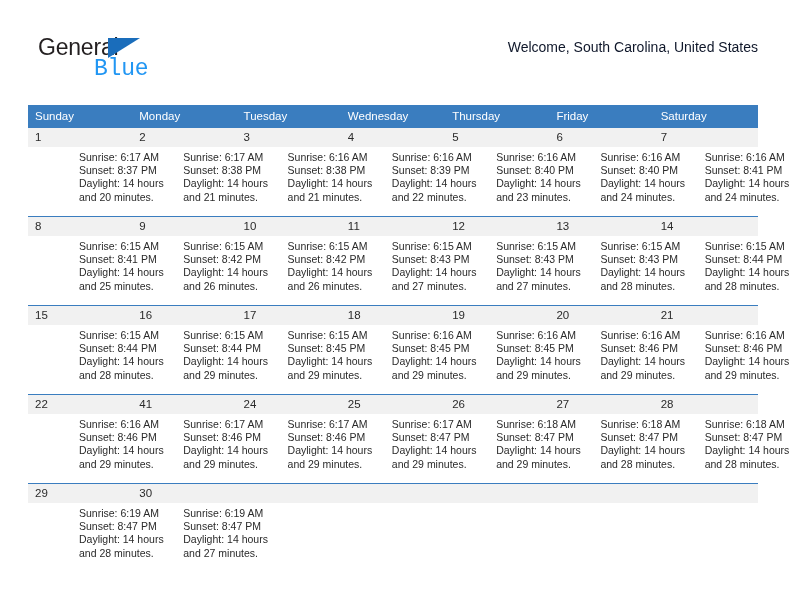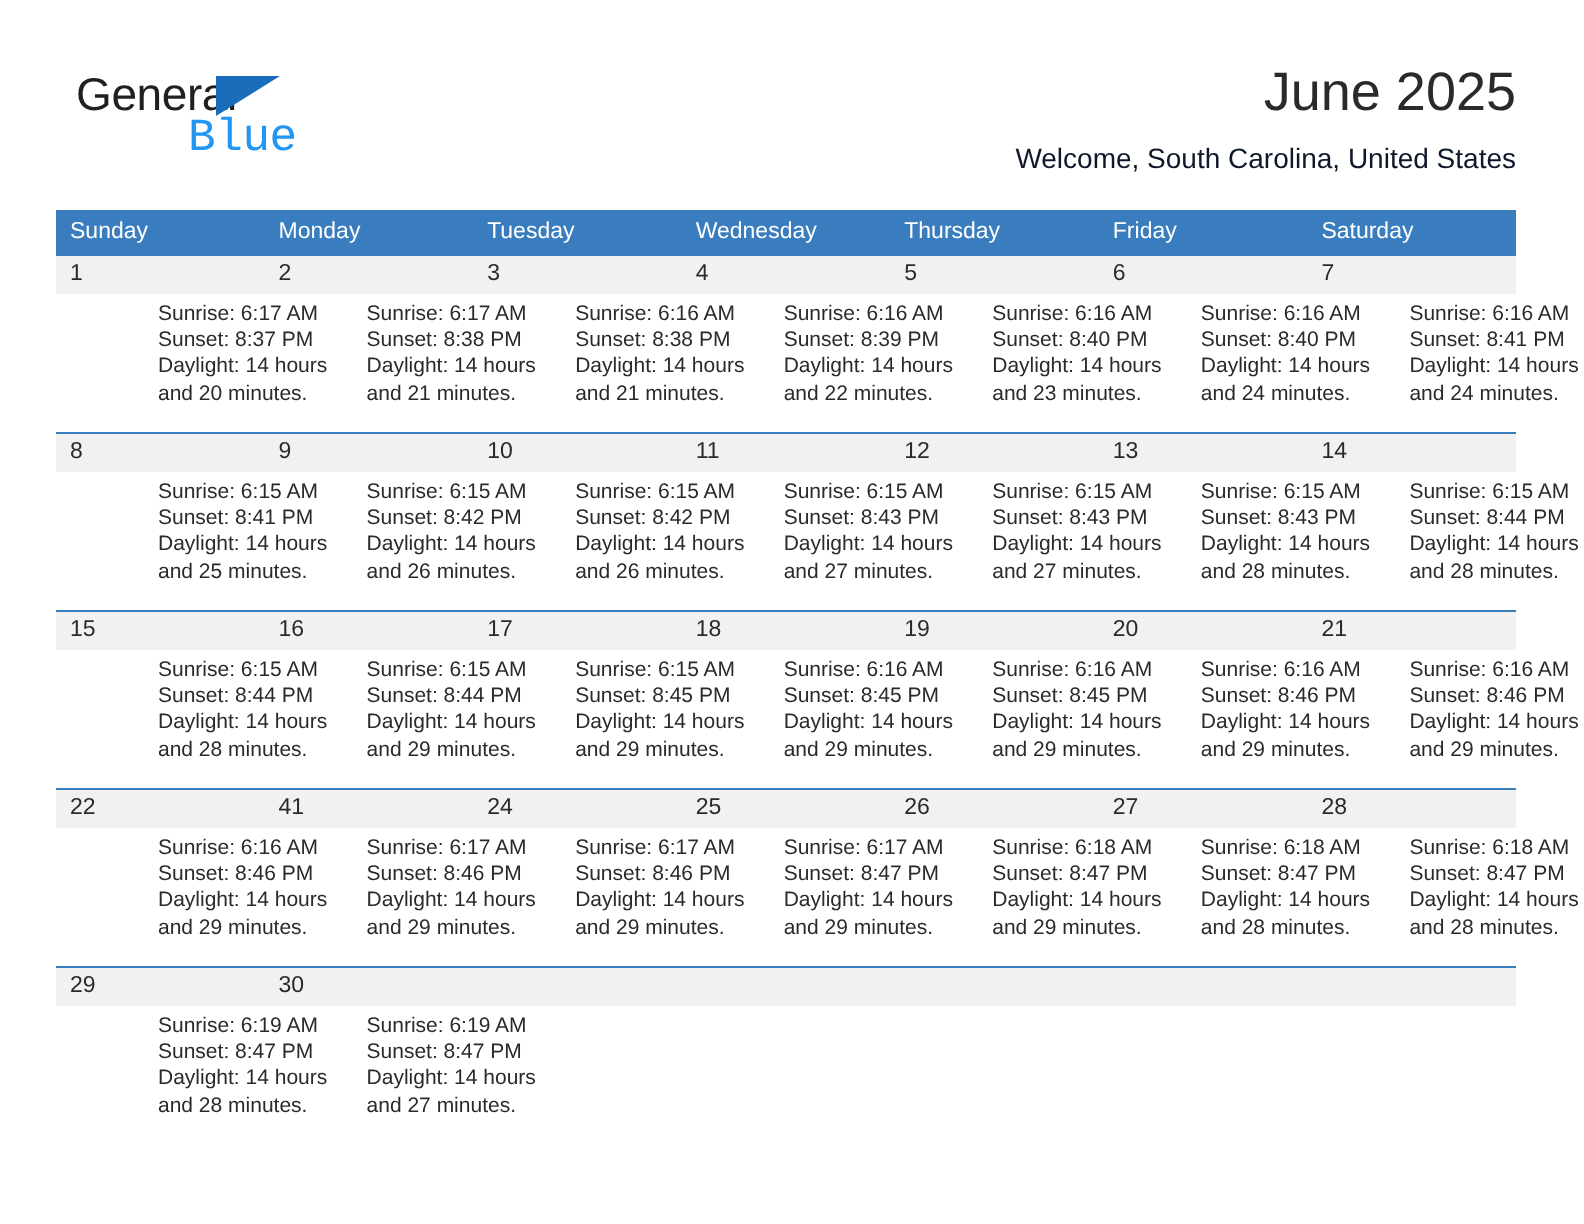--- a/index.html
+++ b/index.html
@@ -154,21 +154,20 @@
 
     <div class="logo">
       <div class="logo-row1">
         <span>General</span>
         <span class="logo-triangle"></span>
       </div>
       <div class="logo-row2">Blue</div>
     </div>
 
     <div class="title-block">
-      <div class="cal-title">June 2025</div>
       <div class="cal-subtitle">Welcome, South Carolina, United States</div>
     </div>
 
   </div>
 
   <table class="calendar">
     <colgroup>
       <col style="width:14.2857%">
         <col style="width:14.2857%">
         <col style="width:14.2857%">

